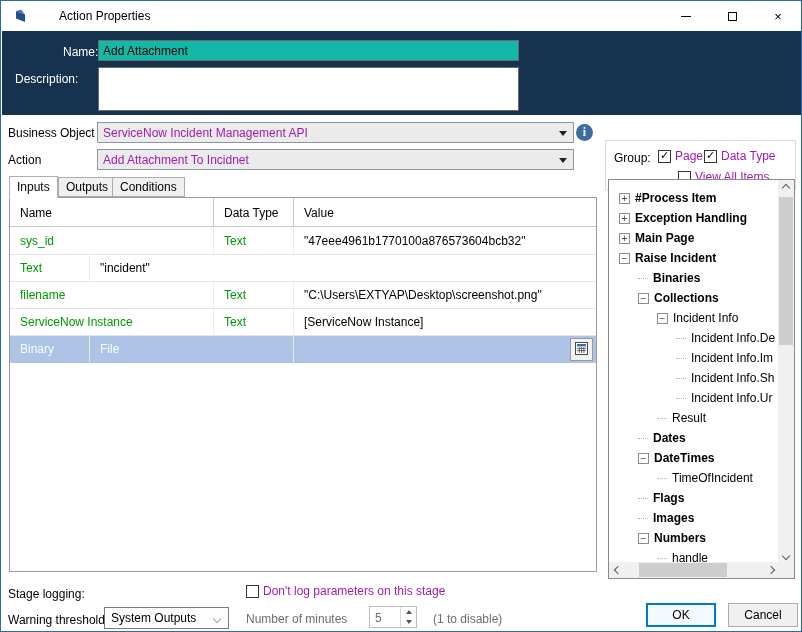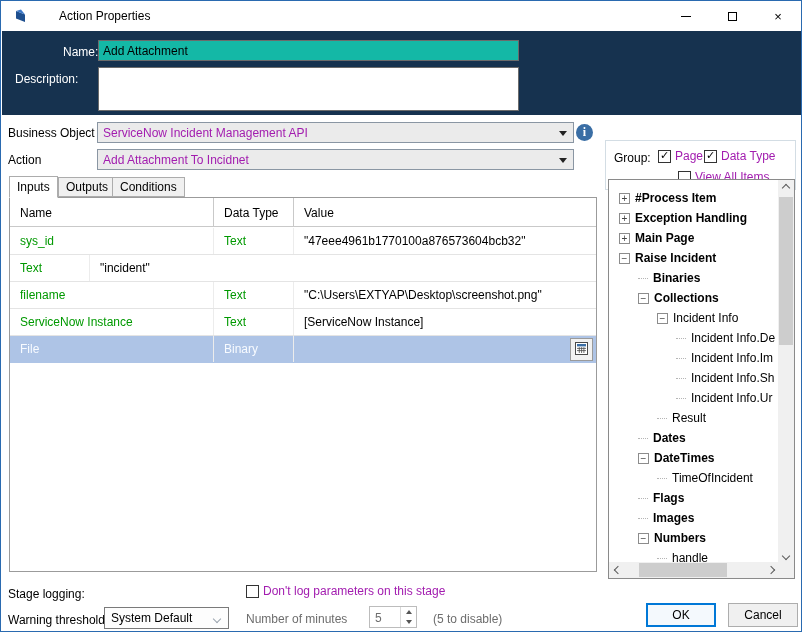--- a/index.html
+++ b/index.html
@@ -166,22 +166,22 @@
           <div class="cell c-name">filename</div>
           <div class="cell c-type">Text</div>
           <div class="cell c-value">"C:\Users\EXTYAP\Desktop\screenshot.png"</div>
         </div>
         <div class="trow">
           <div class="cell c-name">ServiceNow Instance</div>
           <div class="cell c-type">Text</div>
           <div class="cell c-value">[ServiceNow Instance]</div>
         </div>
         <div class="trow sel">
+          <div class="cell c-type">Binary</div>
           <div class="cell c-name">File</div>
-          <div class="cell c-type">Binary</div>
           <div class="cell c-value"></div>
           <button class="calc-btn">
             <span><svg width="13" height="13" viewBox="0 0 13 13">
                 <rect x="0.5" y="0.5" width="12" height="12" fill="#ffffff" stroke="#4a4a4a"></rect>
                 <rect x="2" y="2" width="9" height="2.4" fill="#3a6ea5"></rect>
                 <g stroke="#4a4a4a" stroke-width="0.8">
                   <line x1="2" y1="6.4" x2="11" y2="6.4"></line>
                   <line x1="2" y1="8.6" x2="11" y2="8.6"></line>
                   <line x1="4.3" y1="5.2" x2="4.3" y2="11"></line>
                   <line x1="6.6" y1="5.2" x2="6.6" y2="11"></line>
@@ -294,33 +294,33 @@
   </div>
 
   <span class="ftr-label" style="left:7px;top:586px;">Stage logging:</span>
   <div class="chkrow" style="left:245px;top:583px;position:absolute;">
     <span class="cbox"></span>
     <span>Don't log parameters on this stage</span>
   </div>
 
   <span class="ftr-label" style="left:7px;top:612px;">Warning threshold:</span>
   <div class="combo2" style="left:103px;top:606px;">
-    <span>System Default</span>
+    <span>System Outputs</span>
     <span class="chev down"></span>
   </div>
   <span class="ftr-gray" style="left:245px;top:611px;">Number of minutes</span>
   <div class="spinner">
     <span class="spin-val">5</span>
     <span class="spin-btns">
       <span>
           <i class="tri-up"></i>
         </span>
       <span>
           <i class="tri-down"></i>
         </span>
     </span>
   </div>
-  <span class="ftr-gray" style="left:432px;top:611px;">(5 to disable)</span>
+  <span class="ftr-gray" style="left:432px;top:611px;">(1 to disable)</span>
 
   <button class="btn btn-ok">OK</button>
   <button class="btn btn-cancel">Cancel</button>
 
 </div>
 
 </body></html>

